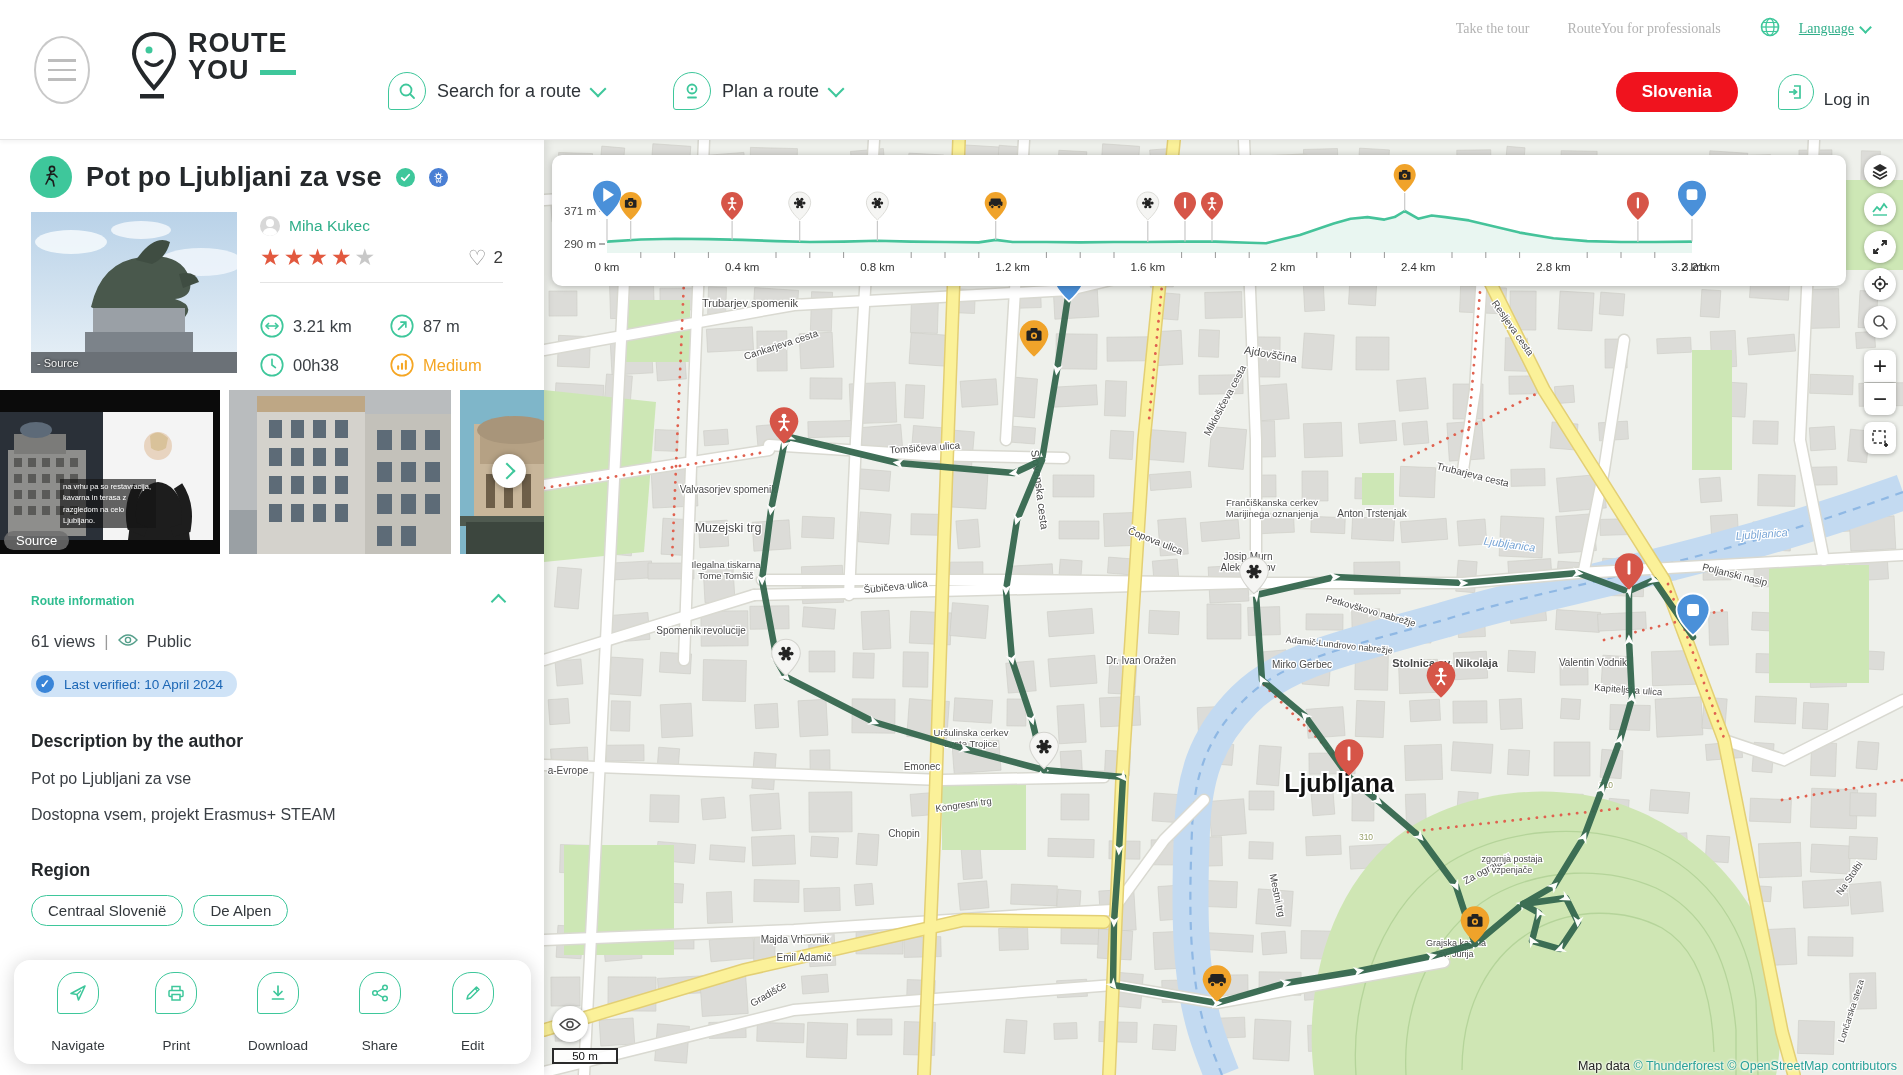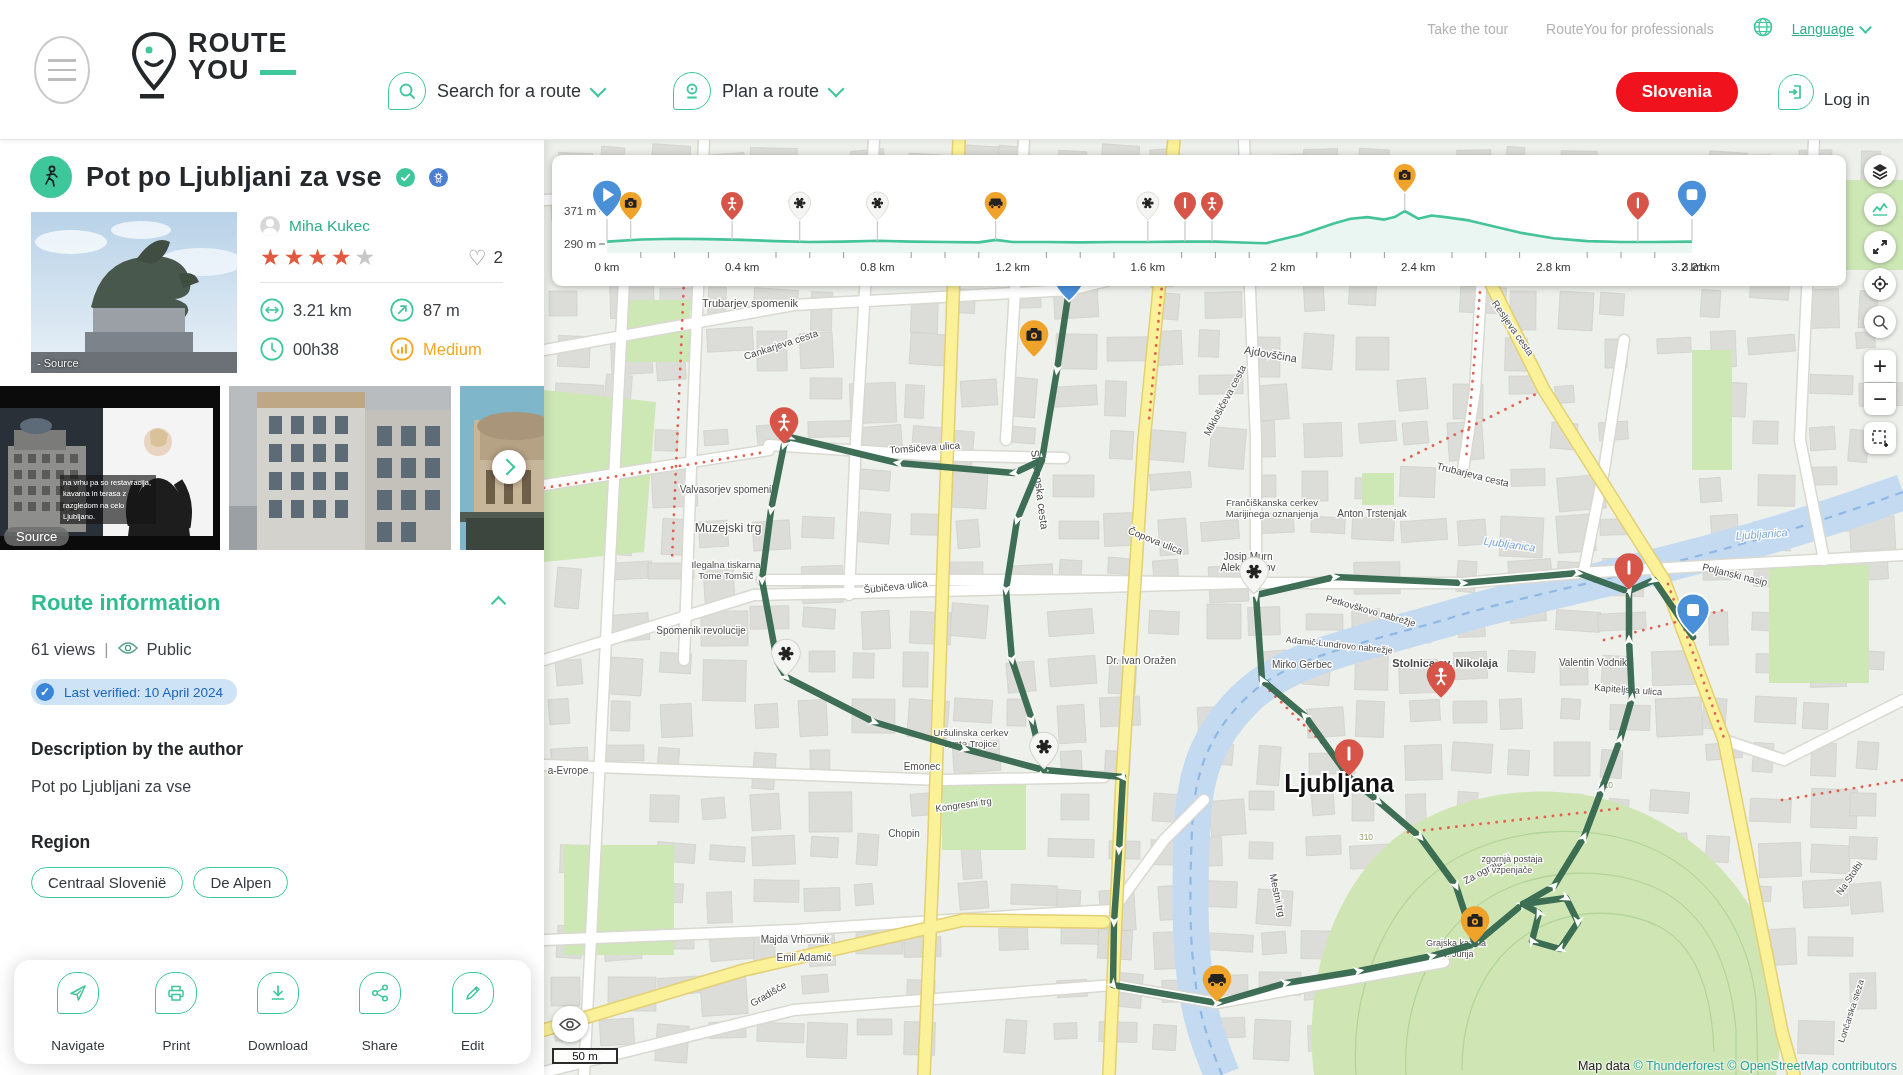--- a/index.html
+++ b/index.html
@@ -12,21 +12,21 @@
   .hamburger { position:absolute; left:34px; top:36px; width:56px; height:68px; border:2.5px solid #c9c9c9;
     border-radius:50%; background:#fff; display:flex; flex-direction:column; justify-content:center; gap:7px; align-items:center; cursor:pointer; }
   .hamburger span { display:block; width:28px; height:2.5px; background:#bdbdbd; }
   .logo { position:absolute; left:128px; top:30px; display:flex; align-items:flex-start; cursor:pointer; }
   .logo-text { margin-left:8px; font-weight:bold; font-size:27px; line-height:27px; letter-spacing:1px; color:#24282b; }
   .logo-dash { display:inline-block; width:36px; height:5px; background:#3ec79b; margin-left:10px; margin-bottom:4px; }
   .nav-item { position:absolute; top:72px; display:flex; align-items:center; gap:11px; cursor:pointer; }
   .nav-item .label { font-size:18px; color:#2e3338; }
   .chev { width:12px; height:12px; border-right:2px solid #3ec79b; border-bottom:2px solid #3ec79b;
     transform:rotate(45deg); margin-top:-5px; }
-  .top-links { position:absolute; top:16px; right:33px; display:flex; align-items:center; gap:38px; }
+  .top-links { position:absolute; top:16px; right:33px; display:flex; align-items:center; gap:38px;font-family:Liberation Serif, serif; }
   .top-links .glink { color:#b3b3b3; font-size:14px; cursor:pointer; }
   .lang { display:flex; align-items:center; gap:7px; cursor:pointer; }
   .lang .label { color:#2fae89; font-size:14px; text-decoration:underline;padding-left:11px; }
   .lang .chev { width:9px; height:9px; margin-top:-3px; }
   .header-actions { position:absolute; top:72px; right:33px; display:flex; align-items:center; gap:40px; }
   .upgrade-btn { background:#f0131e; color:#fff; border:none; border-radius:20px; padding:10px 26px;
     font-size:17px; font-weight:bold; cursor:pointer; }
   .login { display:flex; align-items:flex-end; gap:10px; cursor:pointer; font-size:17px; color:#2e3338; }
 
   .pin-bubble { width:38px; height:38px; border:1.8px solid #3ec79b; border-radius:19px 19px 19px 3px;
@@ -55,41 +55,41 @@
   .avatar { width:20px; height:20px; border-radius:50%; background:#d8d8d8; position:relative; overflow:hidden; }
   .avatar:before { content:""; position:absolute; left:6px; top:3px; width:8px; height:8px; border-radius:50%; background:#fff; }
   .avatar:after { content:""; position:absolute; left:3px; top:12px; width:14px; height:10px; border-radius:50%; background:#fff; }
   .rating-row { display:flex; align-items:center; margin-top:10px; }
   .stars { font-size:23px; letter-spacing:3px; line-height:1; }
   .stars .on { color:#e2593f; } .stars .off { color:#c8c8c8; }
   .likes { margin-left:auto; display:flex; align-items:center; gap:7px; padding-right:12px; }
   .likes .heart { font-size:21px; color:#8b8b8b; line-height:1; cursor:pointer; }
   .likes .cnt { font-size:17px; color:#3a3a3a; }
   .meta hr { border:none; border-top:1px solid #e4e4e4; margin:13px 12px 0 0; }
-  .stats { display:grid; grid-template-columns:130px 120px; row-gap:15px; margin-top:15px; }
+  .stats { display:grid; grid-template-columns:130px 120px; row-gap:15px; margin-top:31px; }
   .stat { display:flex; align-items:center; gap:9px; font-size:16.5px; color:#3a3f44; }
   .stat .med { color:#f5a623; }
 
   .photo-strip { position:relative; margin-top:13px; height:164px; display:flex; gap:9px; overflow:hidden; }
   .tile { height:164px; position:relative; overflow:hidden; flex:none; }
   .tile.t1 { width:220px; background:#0a0a0a; }
   .tile.t2 { width:222px; }
   .tile.t3 { width:93px; }
   .t1 .subtitle { position:absolute; left:60px; bottom:26px; width:96px; font-size:7.5px; line-height:1.5;
     color:#fff; background:rgba(20,20,20,.65); padding:2px 3px; }
   .t1 .src-pill { position:absolute; left:4px; bottom:4px; background:rgba(110,110,110,.85); color:#fff;
     font-size:13px; padding:2px 12px; border-radius:12px; }
   .strip-next { position:absolute; right:18px; top:64px; width:34px; height:34px; border-radius:50%;
     background:#fff; box-shadow:0 1px 6px rgba(0,0,0,.35); border:none; cursor:pointer;
     display:flex; align-items:center; justify-content:center; }
   .strip-next .chev { border-color:#3ec79b; transform:rotate(-45deg); margin:0 0 0 -4px; }
 
   .route-info { padding:40px 30px 0 31px; }
   .ri-head { display:flex; align-items:center; }
-  .ri-head h2 { color:#2fbd90; font-size:22px; font-weight:bold; }
+  .ri-head h2 { color:#2fbd90; font-size:12px; font-weight:bold; }
   .ri-head .chev-up { margin-left:auto; margin-right:10px; width:11px; height:11px; border-left:2.5px solid #3ec79b;
     border-top:2.5px solid #3ec79b; transform:rotate(45deg); cursor:pointer; }
   .views-row { margin-top:24px; font-size:16.5px; color:#3a3f44; display:flex; align-items:center; gap:9px; }
   .views-row .bar { color:#9a9a9a; }
   .verified-pill { margin-top:20px; display:inline-flex; align-items:center; gap:10px; background:#cfe3f7;
     border-radius:14px; padding:4px 14px 4px 5px; }
   .verified-pill .vcheck { width:18px; height:18px; border-radius:50%; background:#3a85d8; color:#fff;
     display:flex; align-items:center; justify-content:center; font-size:12px; font-weight:bold; }
   .verified-pill .vtext { color:#1b66b5; font-size:13.5px; }
   .desc-title { margin-top:34px; font-size:17.5px; font-weight:bold; color:#24282b; }
@@ -425,20 +425,21 @@
           </svg>
       </span>
       <span>Public</span>
     </div>
     <div class="verified-pill">
       <span class="vcheck">✓</span>
       <span class="vtext">Last verified: 10 April 2024</span>
     </div>
     <div class="desc-title">Description by the author</div>
     <p class="desc-p">Pot po Ljubljani za vse</p>
+    <p class="desc-p">Dostopna vsem, projekt Erasmus+ STEAM</p>
     <div class="region-title">Region</div>
     <div class="tags" id="region-tags">
         <button class="tag">Centraal Slovenië</button>
         <button class="tag">De Alpen</button>
       </div>
   </section>
 
   <div class="action-bar">
     <button class="action">
       <span class="pin-bubble">

